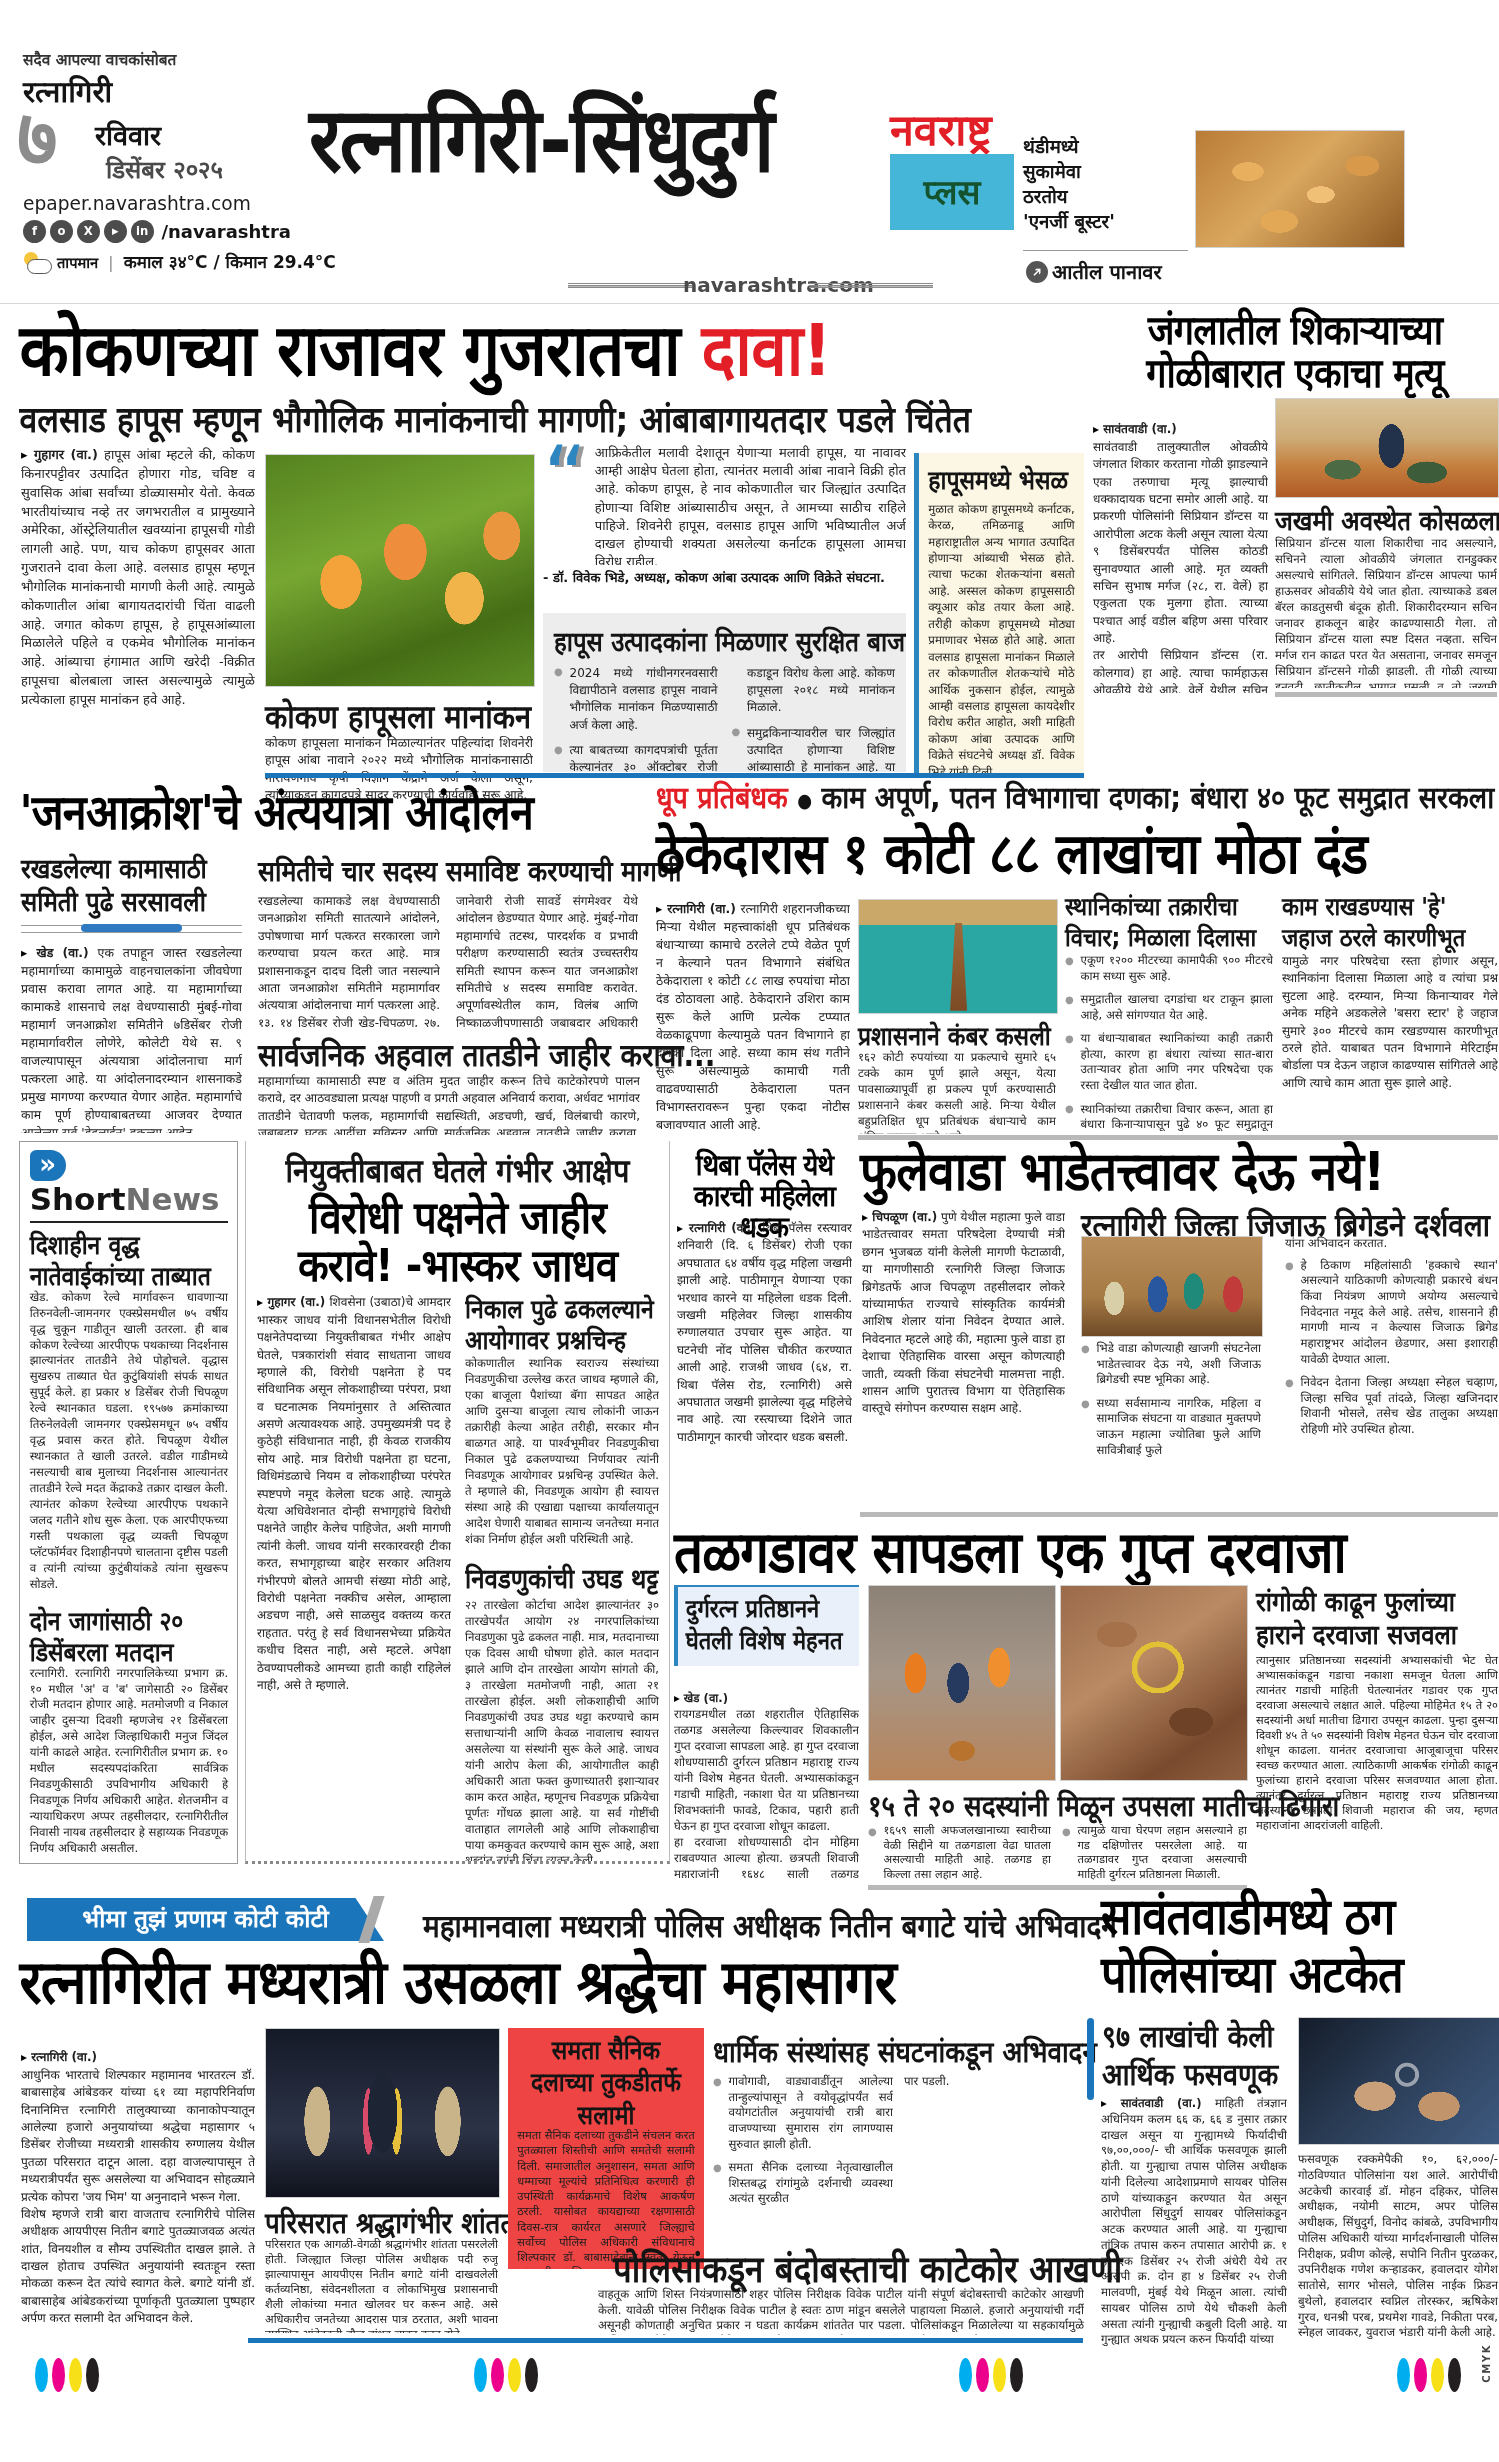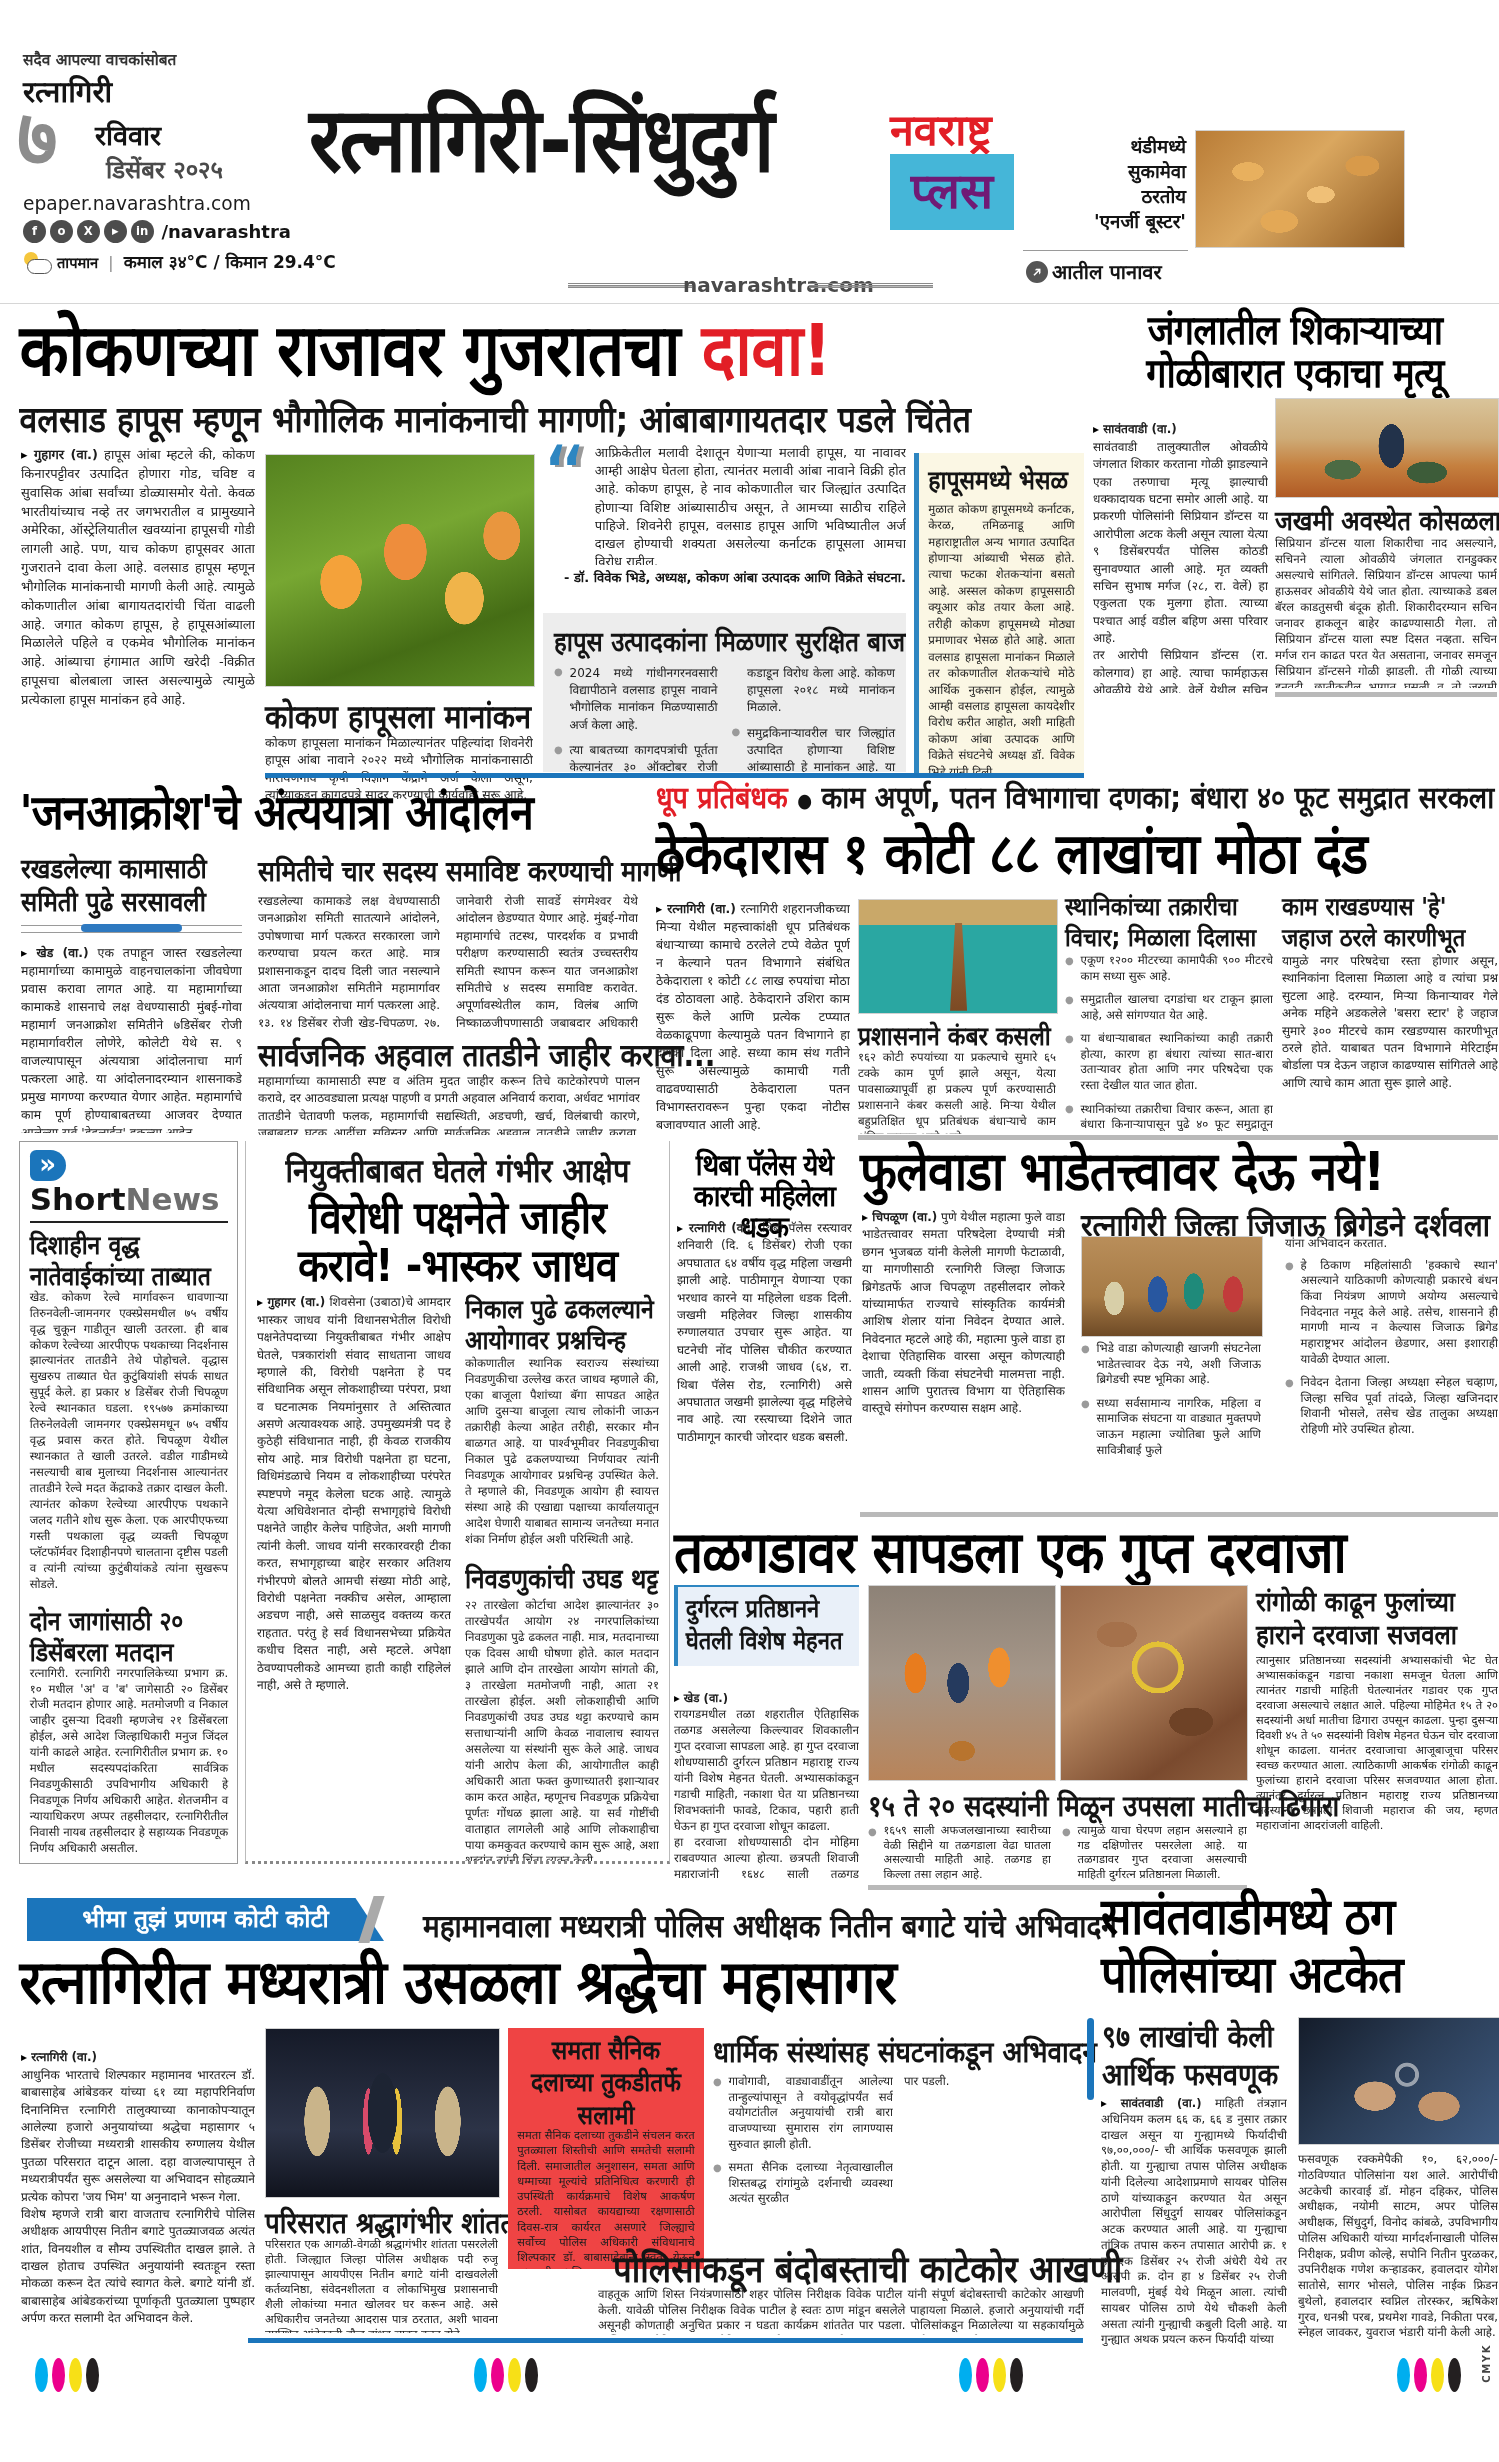--- a/index.html
+++ b/index.html
@@ -4,21 +4,21 @@
 <style>
   html,body{margin:0;padding:0}
   body{width:1500px;height:2462px;position:relative;background:#fff;
        font-family:"DejaVu Sans",sans-serif;color:#141414}
   .abs{position:absolute}
   .b{font-weight:bold}
   .w9{font-weight:900}
   .body{text-align:justify;line-height:1.45;color:#1d1d1d}
   .oh{overflow:hidden}
   .cen{text-align:center}
-  .rt{text-align:right}
+  .rt{}
   .cond{transform:scaleY(1.12);transform-origin:left top}
   .condc{transform:scaleY(1.12);transform-origin:center top}
   .hl{color:#000;letter-spacing:-0.8px;line-height:1.08}
   .red{color:#e21e26}
   .grey{color:#6f6f6f}
   .dl{font-weight:bold}
   .dl::before{content:"▸ ";color:#000}
   .rule3{border-top:1.6px solid #8a8a8a;border-bottom:1.6px solid #8a8a8a;height:4.7px;box-sizing:border-box;background:linear-gradient(#8a8a8a,#8a8a8a) center/100% 1.6px no-repeat}
   .gbar{background:#b9b9b9;height:5.4px}
   .bluebar{background:#1b75bb;height:4.7px}
@@ -50,21 +50,21 @@
       <span style="position:absolute;left:4.7px;top:7.8px;width:23px;height:12.4px;border-radius:7.8px;background:#fff;border:1.6px solid #555"></span>
     </span>
     <span class="b" style="font-size:14.7px">तापमान</span>
     <span style="font-size:15.5px;color:#888;margin:0 6.2px">|</span>
     <span class="b" style="font-size:17px">कमाल ३४°C / किमान 29.4°C</span>
   </div>
 
   <div class="abs w9 cond" style="left:309px;top:75px;width:578px;font-size:80px;letter-spacing:-2.3px;white-space:nowrap">रत्नागिरी-सिंधुदुर्ग</div>
 
   <div class="abs w9" style="left:890px;top:99px;font-size:43px;color:#e21e26">नवराष्ट्र</div>
-  <div class="abs w9 cen" style="left:890px;top:154px;width:124px;height:76px;background:#45b6d8;color:#701a75;font-size:49px;line-height:76px">प्लस</div>
+  <div class="abs w9 cen" style="left:890px;top:154px;width:124px;height:76px;background:#45b6d8;color:#14532d;font-size:34px;line-height:76px">प्लस</div>
 
   <div class="abs b rt" style="left:1023px;top:134px;width:163px;font-size:18.6px;line-height:1.35;white-space:pre-line">थंडीमध्ये
 सुकामेवा
 ठरतोय
 'एनर्जी बूस्टर'</div>
   <div class="abs ph" style="left:1195px;top:130px;width:208px;height:116px;background:
       radial-gradient(ellipse 26px 15.5px at 25% 35%, #e8b05e 60%, transparent 61%),
       radial-gradient(ellipse 23px 14px at 60% 55%, #f0c077 60%, transparent 61%),
       radial-gradient(ellipse 28px 17px at 80% 30%, #d89a4a 60%, transparent 61%),
       radial-gradient(ellipse 31px 18.6px at 40% 78%, #e3a856 60%, transparent 61%),

